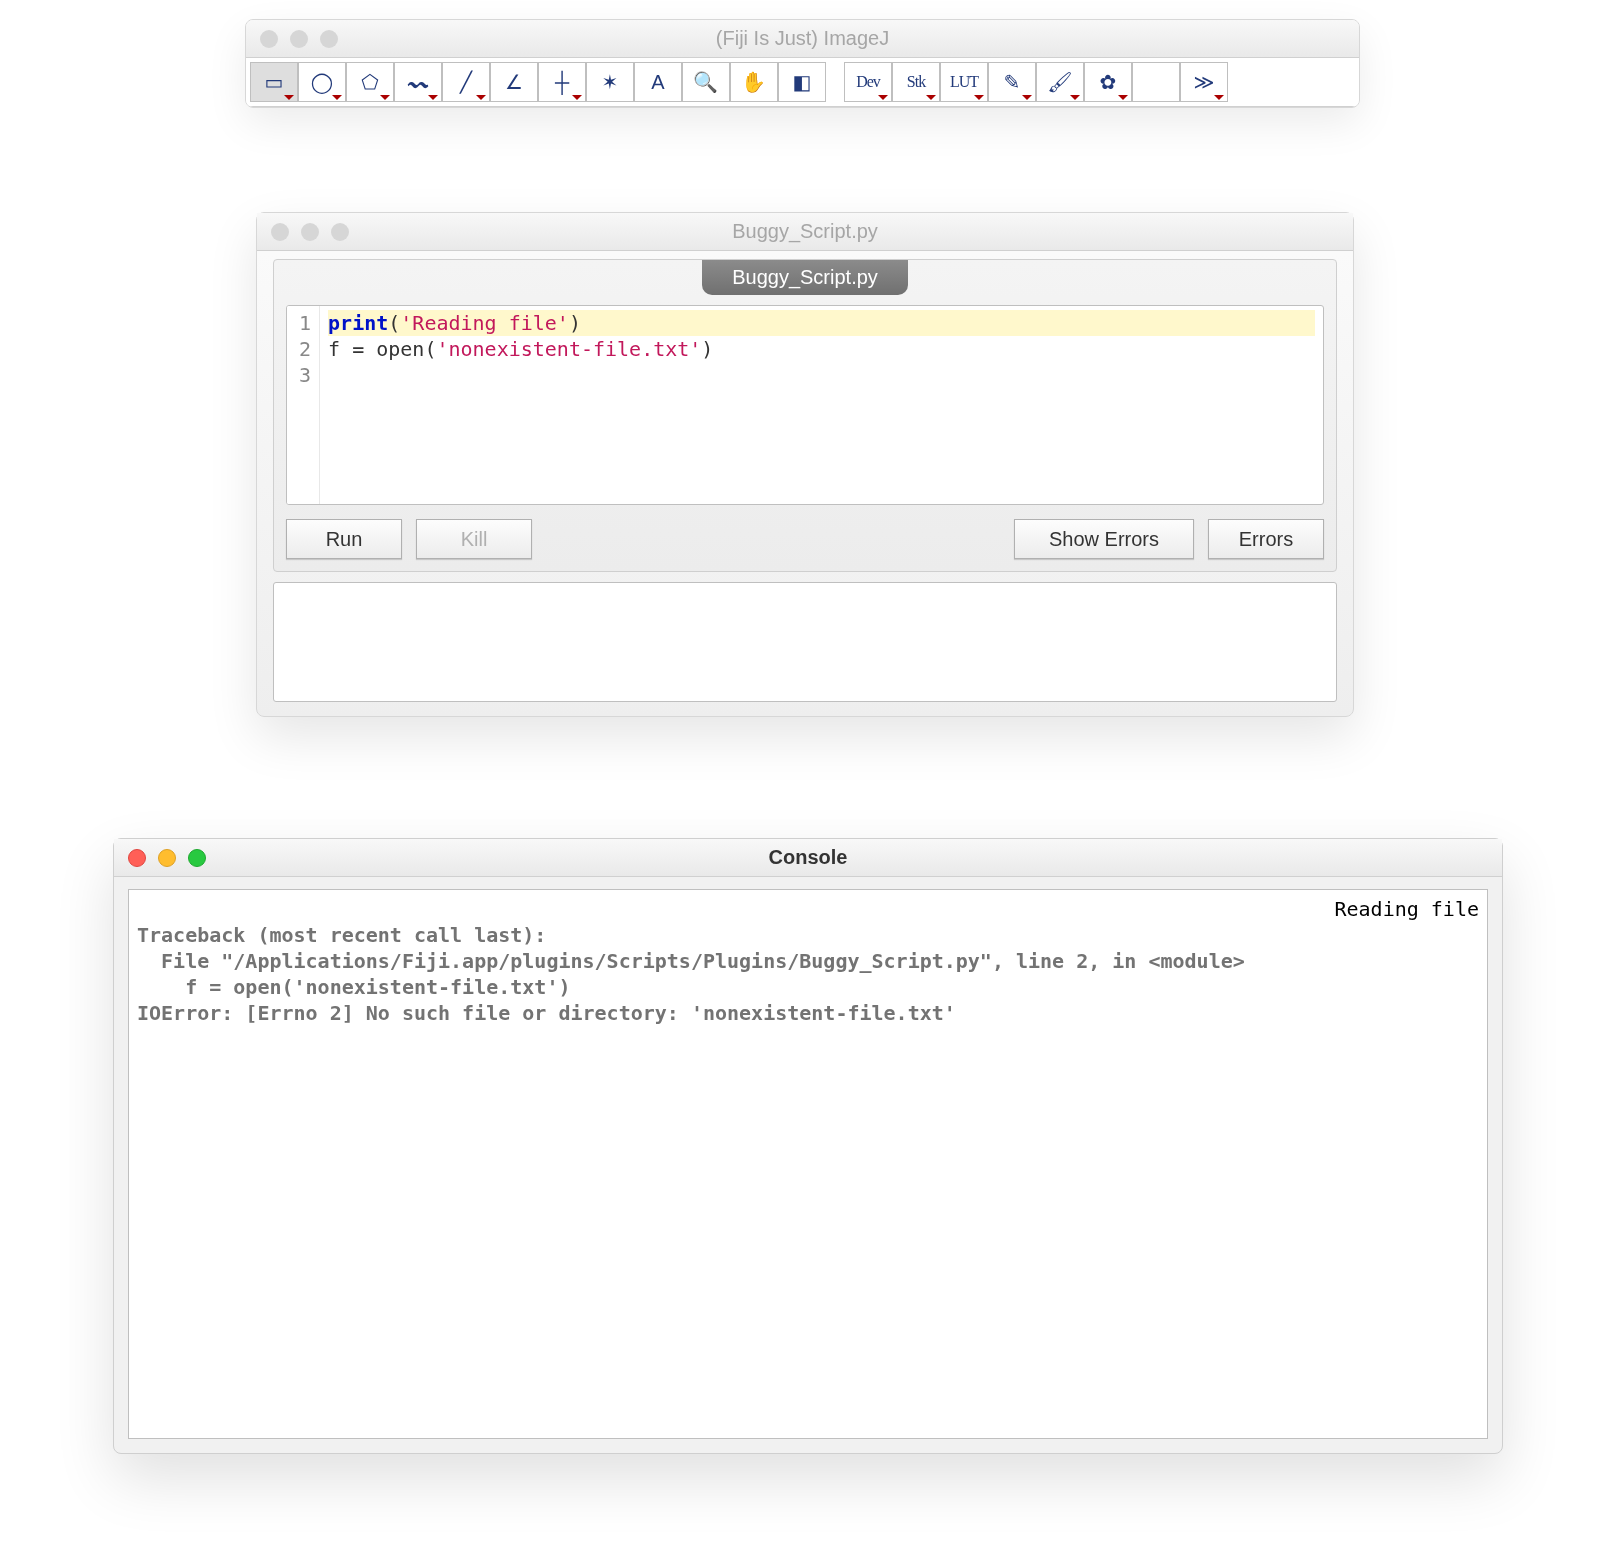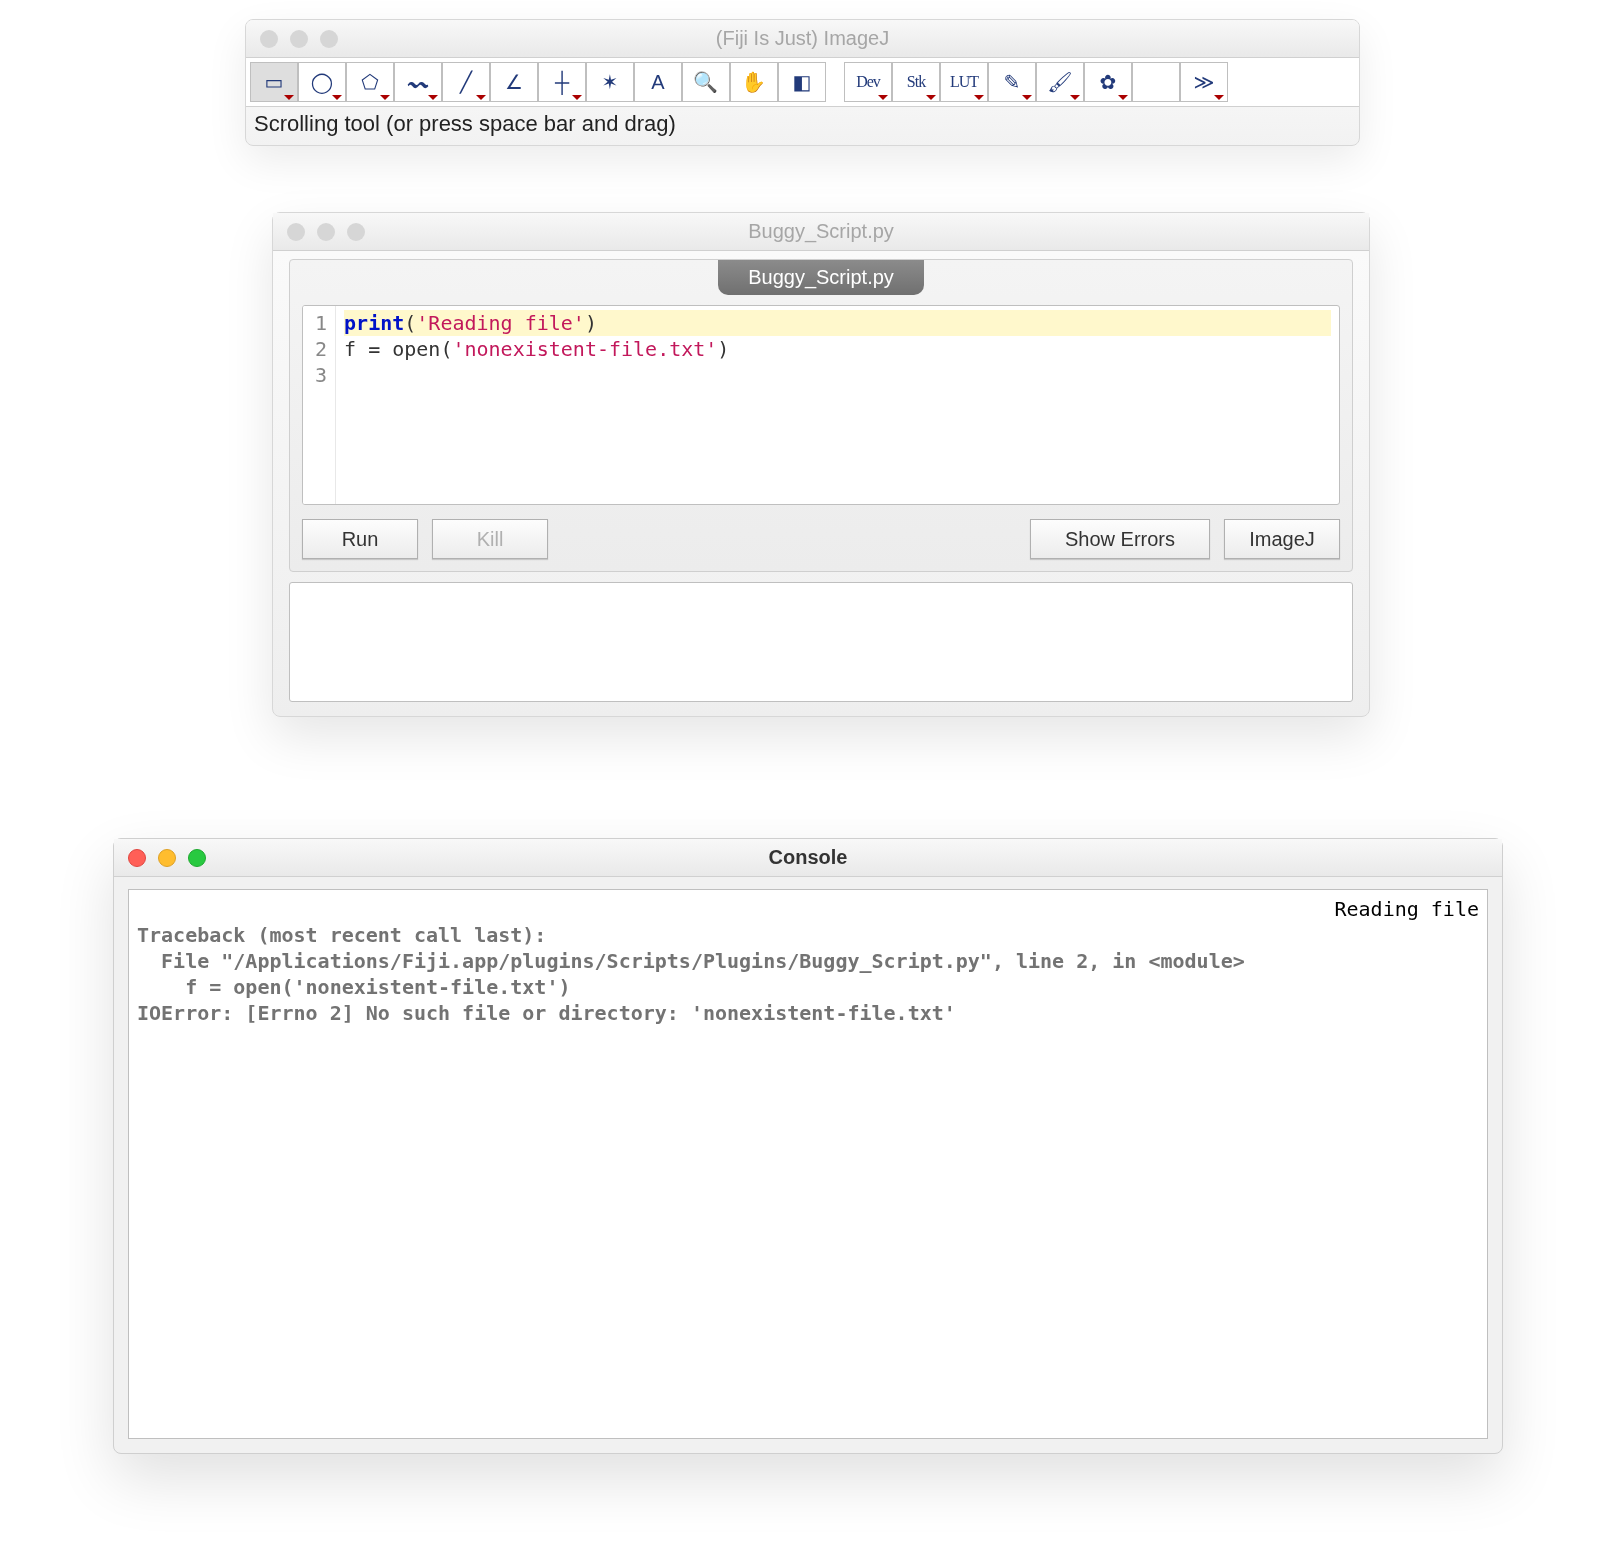--- a/index.html
+++ b/index.html
@@ -64,21 +64,21 @@
 .tbtxt { font-size:16px; font-family: serif; letter-spacing:-1px; }
 .status-line {
   padding: 4px 8px 8px;
   font-size: 22px;
   color: #222;
 }
 
 
 .win-script {
   position: absolute;
-  left: 272px; top: 212px;
+  left: 256px; top: 212px;
   width: 1098px;
   background: linear-gradient(#fbfbfb,#eeeeee);
   border:1px solid #d7d7d7;
   border-radius:8px;
   box-shadow: 0 20px 50px rgba(0,0,0,0.10);
   padding-bottom: 14px;
 }
 .editor-body {
   margin: 8px 16px 0;
   background: linear-gradient(#f4f4f4,#ececec);
@@ -251,21 +251,20 @@
         <span class="mk"></span>
       </div>
       <div class="tbtn">
         <span class=""></span>
       </div>
       <div class="tbtn">
         <span class="">≫</span>
         <span class="mk"></span>
       </div>
     </div>
-  <div class="status-line">Scrolling tool (or press space bar and drag)</div>
 </div>
 
 <div class="win-script">
   <div class="titlebar">
     <div class="traffic">
       <div class="tl"></div>
       <div class="tl"></div>
       <div class="tl"></div>
     </div>
     <div class="title">Buggy_Script.py</div>
@@ -285,21 +284,21 @@
           <div class="hl"><span class="kw">print</span><span class="fn">(</span><span class="str">'Reading file'</span><span class="fn">)</span></div>
           <div><span class="fn">f </span><span class="fn">=</span><span class="fn"> open(</span><span class="str">'nonexistent-file.txt'</span><span class="fn">)</span></div>
           <div></div>
         </div>
     </div>
     <div class="btnrow">
       <div class="macbtn">Run</div>
       <div class="macbtn disabled">Kill</div>
       <div class="spacer"></div>
       <div class="macbtn" style="min-width:180px">Show Errors</div>
-      <div class="macbtn">ImageJ</div>
+      <div class="macbtn">Errors</div>
     </div>
   </div>
   <div class="out-area"></div>
 </div>
 
 <div class="win-console">
   <div class="titlebar con">
     <div class="traffic">
       <div class="tl red"></div>
       <div class="tl yellow"></div>

